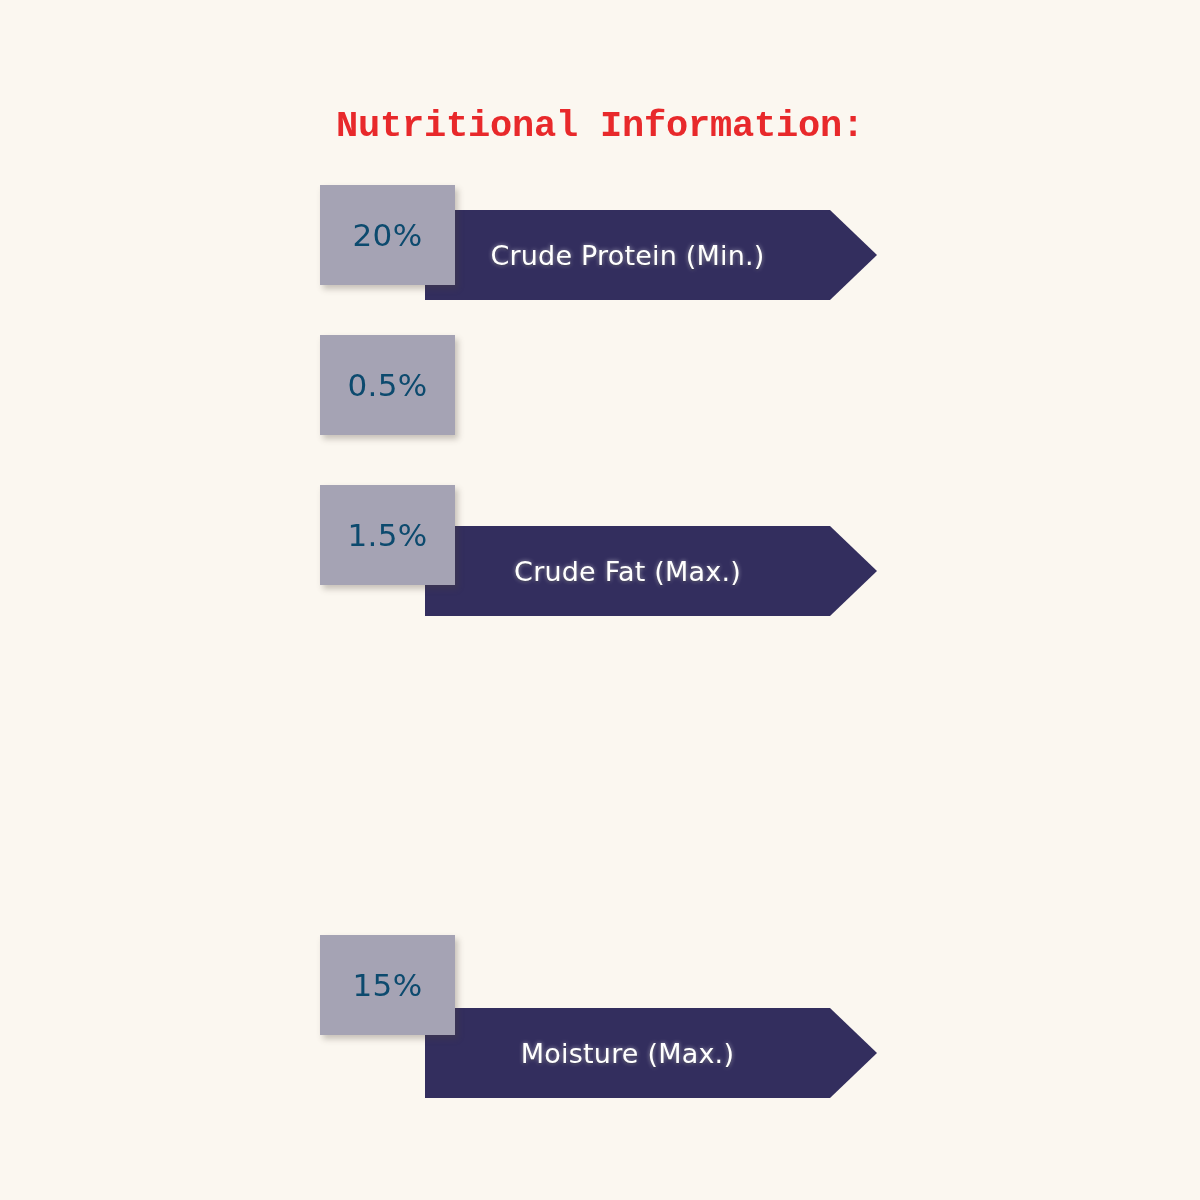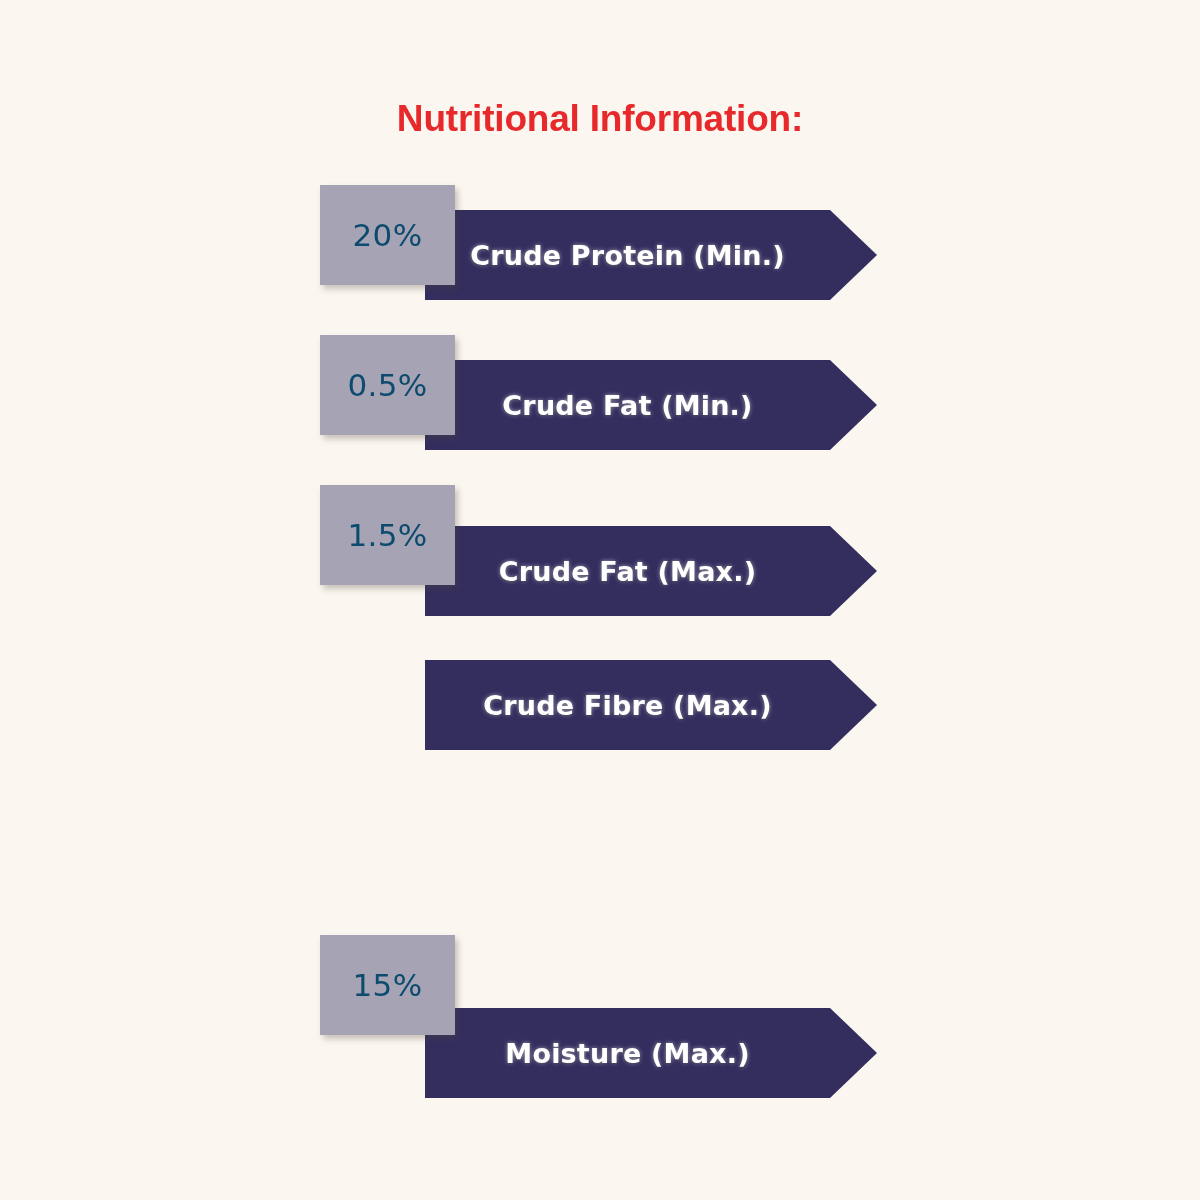--- a/index.html
+++ b/index.html
@@ -18,28 +18,28 @@
   #infographic {
     position: relative;
     width: 1200px;
     height: 1200px;
   }
 
   
   #title {
     position: absolute;
     left: 0;
-    top: 98px;
+    top: 105px;
     width: 1200px;
     text-align: center;
     font-size: 37px;
     font-weight: 700;
     letter-spacing: -0.2px;
     color: #e8292b;
-    font-family: Liberation Sans, sans-serif;
+    font-family: Liberation Mono, monospace;
     white-space: nowrap;
   }
 
   
   .nutrient-row {
     position: absolute;
     left: 0;
     width: 1200px;
     height: 150px;
   }
@@ -61,21 +61,21 @@
     position: absolute;
     left: 0;
     top: 0;
     width: 405px;
     height: 90px;
     display: flex;
     align-items: center;
     justify-content: center;
     color: #ffffff;
     font-size: 27px;
-    font-weight: 700;
+    font-weight: 400;
     letter-spacing: 0.2px;
     white-space: nowrap;
     text-shadow:
        0 0 4px rgba(255,255,255,0.55),
        0 1px 2px rgba(0,0,0,0.45);
   }
 
   
   .pct-square {
     position: absolute;
@@ -109,41 +109,35 @@
   <div class="nutrient-row" style="top:180px;">
     <div class="banner" style="width:452px;">
       <div class="banner-label">Crude Protein (Min.)</div>
     </div>
     <div class="pct-square">
       <span class="pct-value">20%</span>
     </div>
   </div>
 
   <div class="nutrient-row" style="top:330px;">
-    <div class="banner" style="width:452px;">
-      <div class="banner-label">Crude Fat (Min.)</div>
-    </div>
     <div class="pct-square">
       <span class="pct-value">0.5%</span>
     </div>
   </div>
 
   <div class="nutrient-row" style="top:480px;">
     <div class="banner" style="width:452px;margin-top:16px;">
       <div class="banner-label">Crude Fat (Max.)</div>
     </div>
     <div class="pct-square">
       <span class="pct-value">1.5%</span>
     </div>
   </div>
 
   <div class="nutrient-row" style="top:630px;">
-    <div class="banner" style="width:452px;">
-      <div class="banner-label">Crude Fibre (Max.)</div>
-    </div>
   </div>
 
 
   <div class="nutrient-row" style="top:930px;">
     <div class="banner" style="width:452px;margin-top:48px;">
       <div class="banner-label">Moisture (Max.)</div>
     </div>
     <div class="pct-square">
       <span class="pct-value">15%</span>
     </div>

